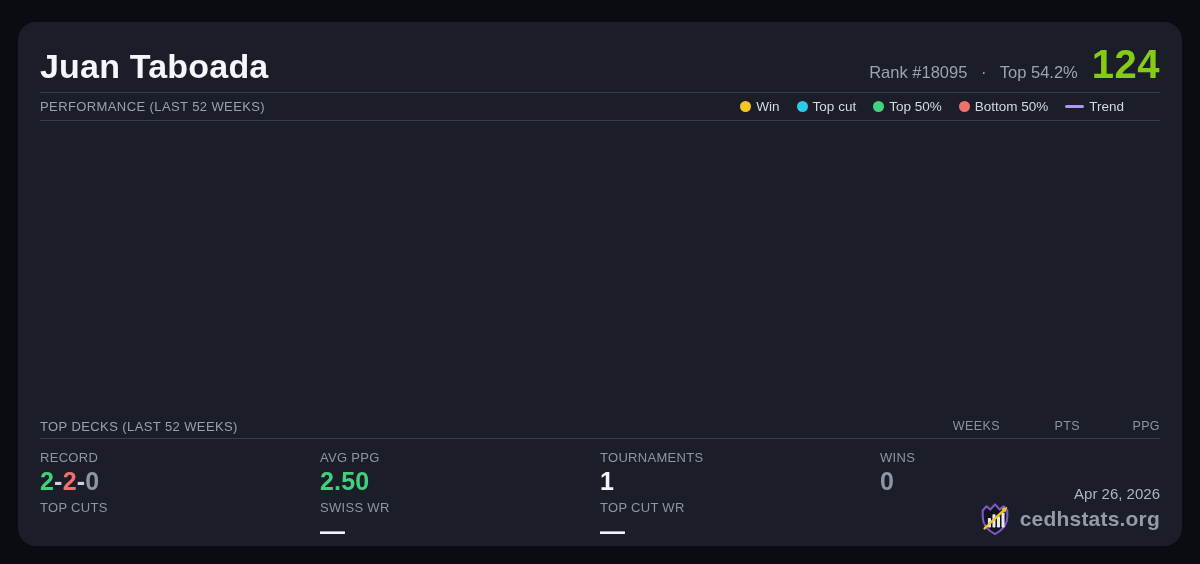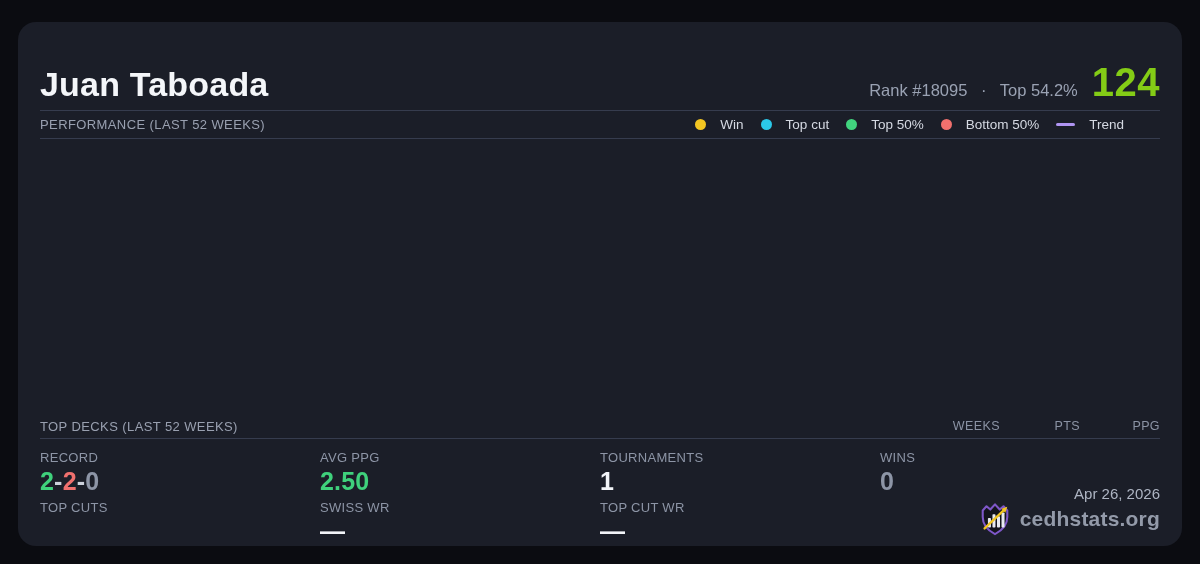--- a/index.html
+++ b/index.html
@@ -19,21 +19,21 @@
     border-radius: 18px;
     padding: 0 22px;
     display: flex;
     flex-direction: column;
   }
   
   .header-row {
     display: flex;
     justify-content: space-between;
     align-items: baseline;
-    padding: 44px 0 9px;
+    padding: 26px 0 9px;
     border-bottom: 1px solid #363c4e;
   }
   .title {
     margin: 0;
     font-size: 34px;
     font-weight: 700;
     color: #f4f6f9;
     letter-spacing: 0.2px;
     line-height: 34px;
   }
@@ -56,21 +56,21 @@
     letter-spacing: 0.4px;
   }
   .legend {
     display: flex;
     align-items: center;
     gap: 17px;
     padding-right: 36px;
     font-size: 13.5px;
     color: #d5d9e2;
   }
-  .legend-item { display: flex; align-items: center; gap: 14px; }
+  .legend-item { display: flex; align-items: center; gap: 5px; }
   .dot { width: 11px; height: 11px; border-radius: 50%; }
   .trend-swatch { width: 19px; height: 3px; border-radius: 2px; }
   
   .chart-area { flex: 1; }
   
   .topdecks-row {
     display: flex;
     justify-content: space-between;
     align-items: center;
     height: 25px;

